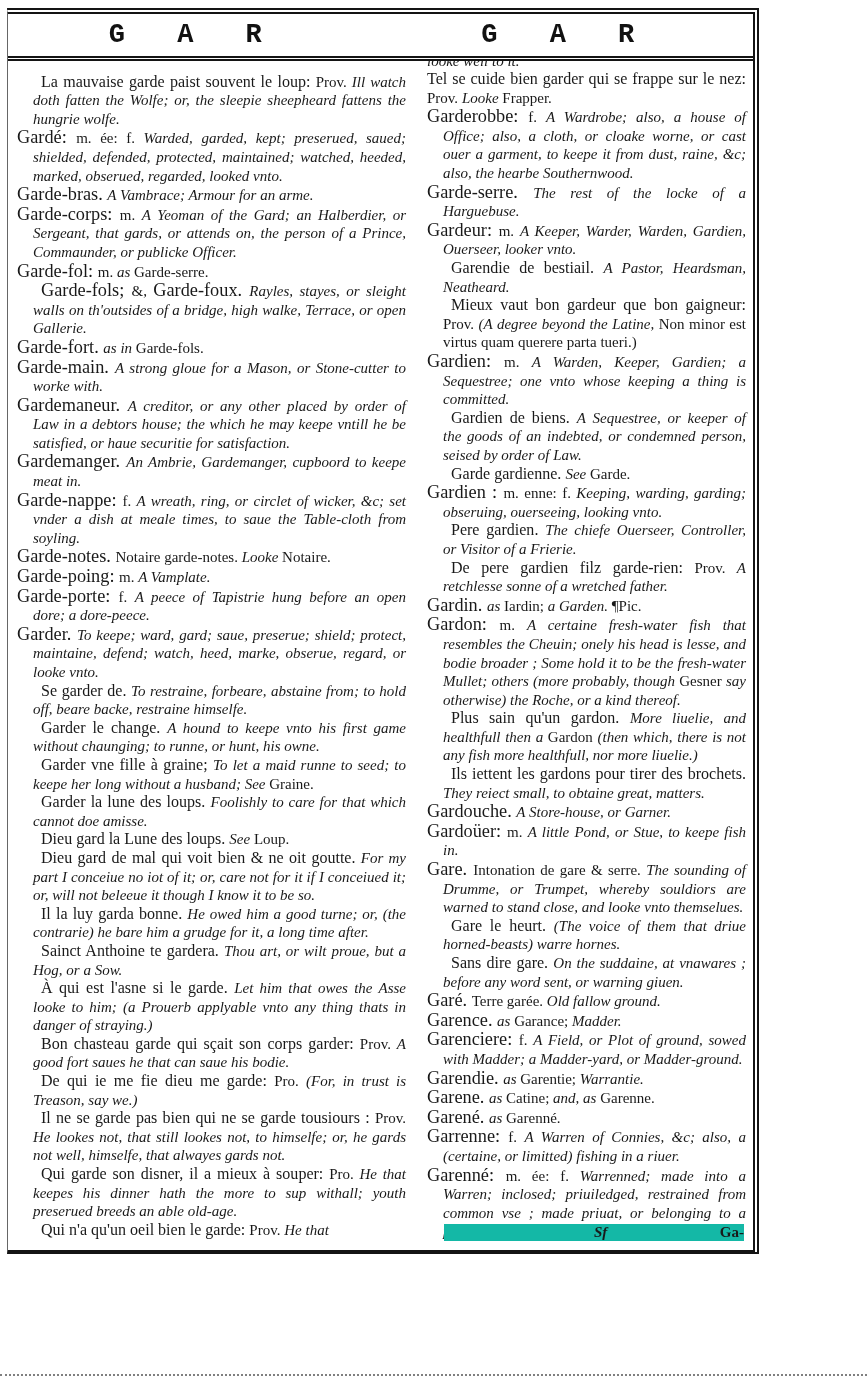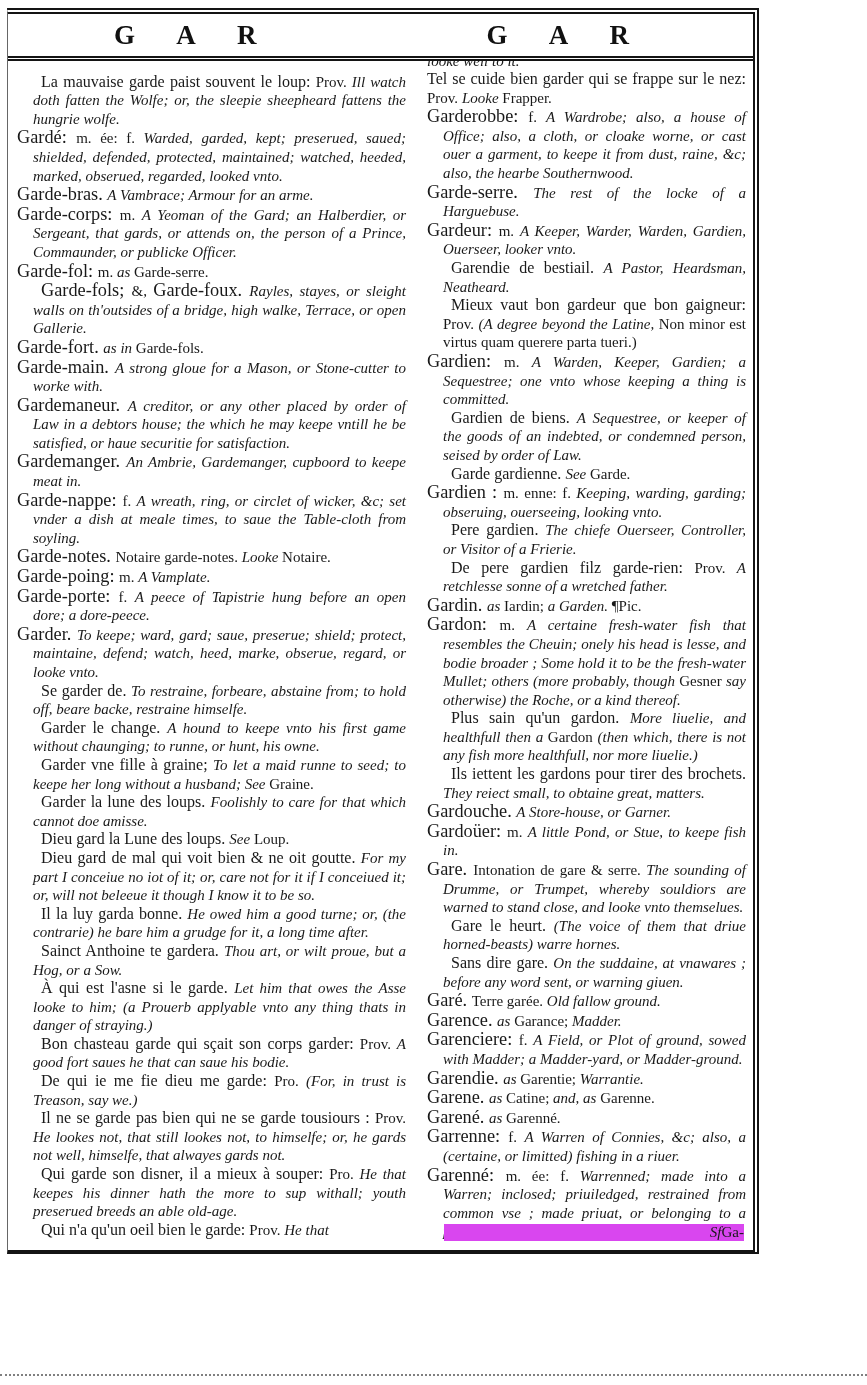--- a/index.html
+++ b/index.html
@@ -17,38 +17,38 @@
     border-left:1px solid #666;
     border-right:6px double #141414;
     background:#fff;
   }
   .headrow{
     height:42px;display:flex;align-items:center;
     border-bottom:5px double #141414;
   }
   .headhalf{width:50%;text-align:center;
     font-size:27px;font-weight:bold;letter-spacing:18px;
-    font-family:Liberation Serif, serif;color:#111;}
+    font-family:Liberation Mono, monospace;color:#111;}
   .cols{display:flex;height:1182px;overflow:hidden;padding-top:6px;box-sizing:border-box;align-items:center;}
   .col{box-sizing:border-box;}
   .col-left{width:404px;padding:2px 6px 0 9px;font-size:15px;line-height:18.6px;}
   .colrule{width:2px;background:#1d1d1d;margin-right:13px;}
   .col-right{flex:1;padding:2px 7px 0 0;font-size:15px;line-height:18.6px;}
   .entry{margin:0;text-align:justify;}
   .e0{padding-left:16px;text-indent:-16px;}
   .e1{padding-left:16px;text-indent:8px;}
   .e2{padding-left:0;text-indent:0;}
   .s-head{font-size:1.22em;line-height:1;}
   .s-lead{font-size:1.07em;line-height:1;}
   .s-rm{font-style:normal;}
   .s-it{font-style:italic;}
   .sigline{
     position:absolute;bottom:9px;left:436px;width:300px;
-    display:flex;justify-content:flex-end;
-    font-size:15px;background:#d946ef;
+    display:flex;justify-content:space-between;
+    font-size:15px;background:#14b8a6;font-weight:bold;
   }
   .sig{font-style:italic;padding-left:150px;}
   .catch{font-size:15px;}
   .deckle{
     position:absolute;left:0;top:1374px;width:867px;height:0;
     border-top:2px dotted #808080;
   }
 </style>
 </head>
 <body>

